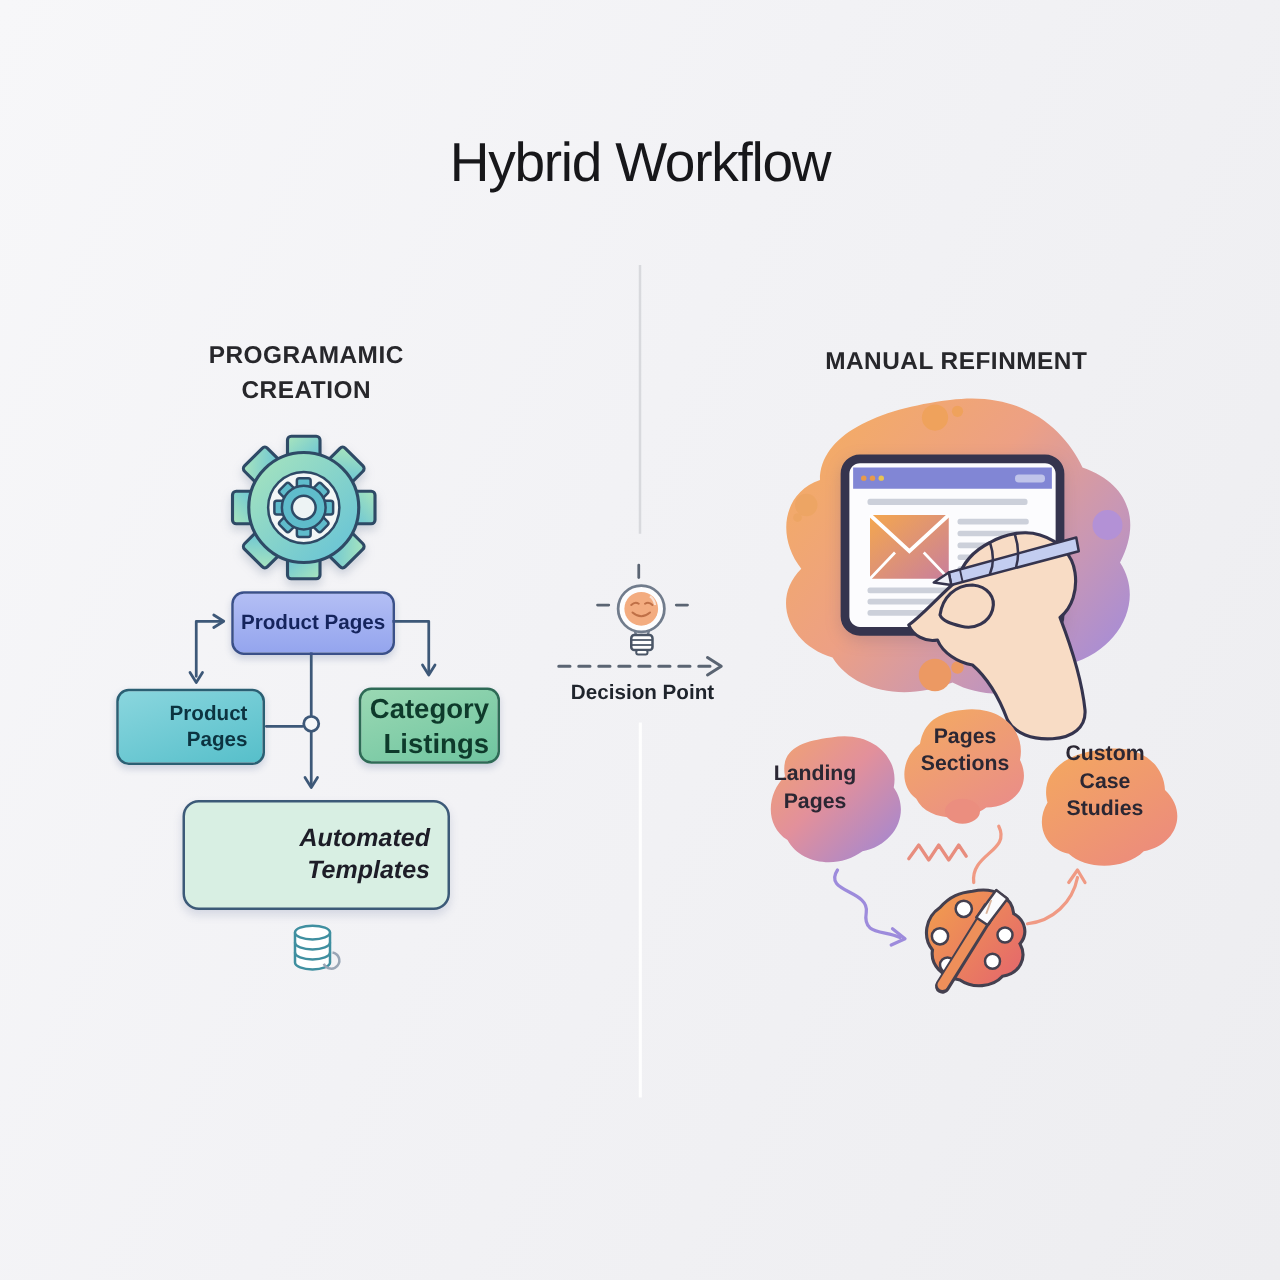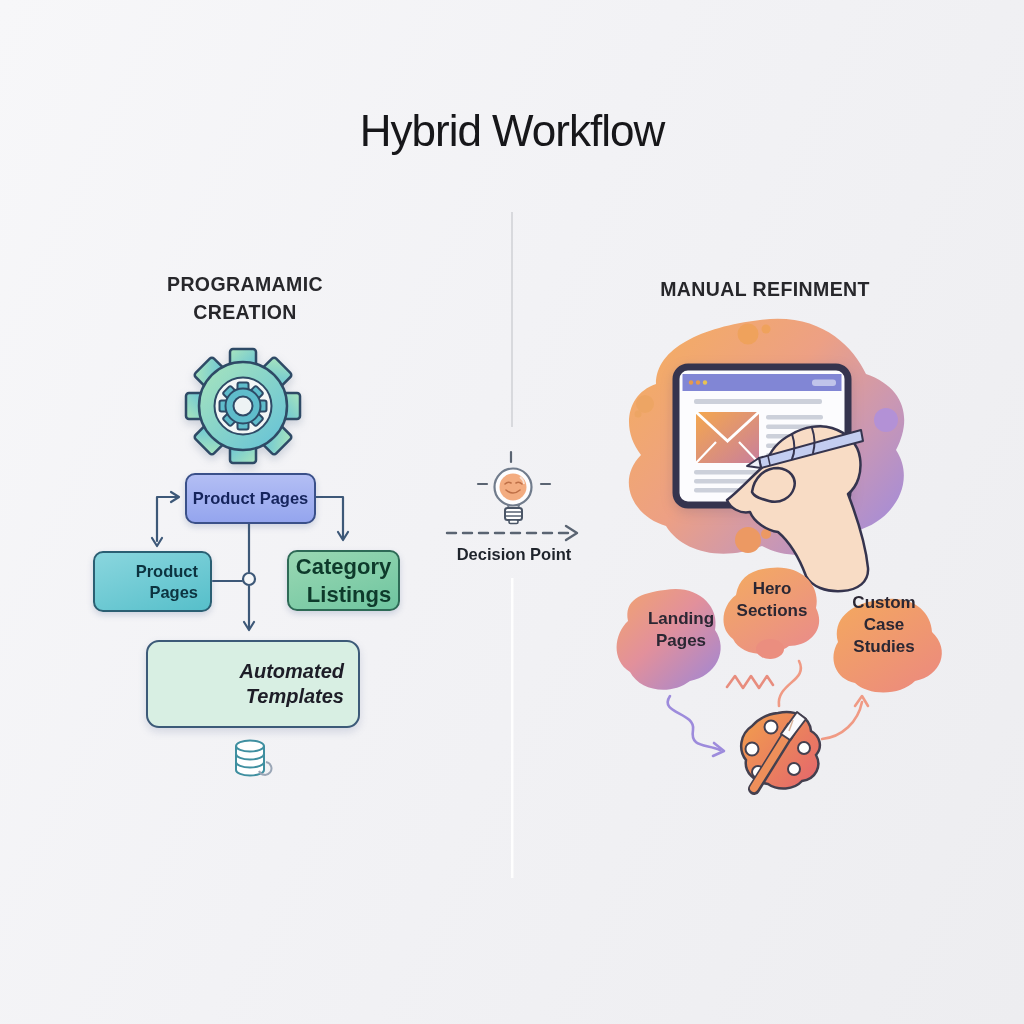--- a/index.html
+++ b/index.html
@@ -42,21 +42,21 @@
     box-shadow:0 4px 8px rgba(70,90,140,.18);padding:0 14px;box-sizing:border-box;font-style:italic;
   }
   .decision-label{
     left:434px;top:545px;width:160px;font-size:16.5px;font-weight:bold;color:#1f242c;
     position:absolute;z-index:3;text-align:center;
   }
   .blob-label{
     position:absolute;z-index:3;text-align:center;font-weight:bold;
     font-size:17px;color:#2b2733;line-height:1.3;
   }
-  .blob-label.landing{left:621px;top:608px;width:120px;}
+  .blob-label.landing{left:592px;top:608px;width:120px;}
   .blob-label.hero{left:717px;top:578px;width:110px;}
   .blob-label.custom{left:831px;top:592px;width:106px;}
 </style>
 </head>
 <body>
 
 <div class="canvas">
 
 <svg class="art" width="1024" height="1024" viewBox="0 0 1024 1024">
   <defs>
@@ -300,16 +300,16 @@
   <div class="node node-teal">Product Pages</div>
 
   <div class="node node-green">Category Listings</div>
 
   <div class="node node-mint">Automated Templates</div>
 
   <div class="decision-label">Decision Point</div>
 
   <div class="blob-label landing">Landing Pages</div>
 
-  <div class="blob-label hero">Hero Sections</div>
+  <div class="blob-label hero">Pages Sections</div>
 
   <div class="blob-label custom">Custom Case Studies</div>
 </div>
 
 </body></html>

